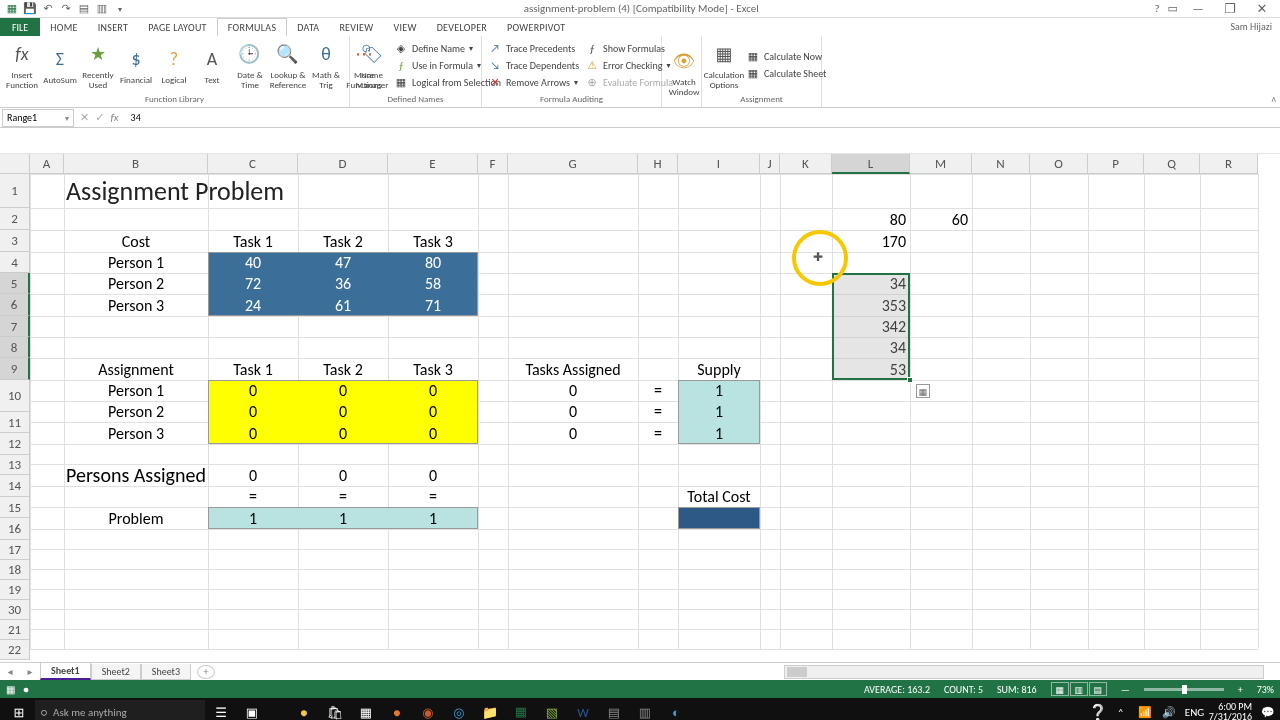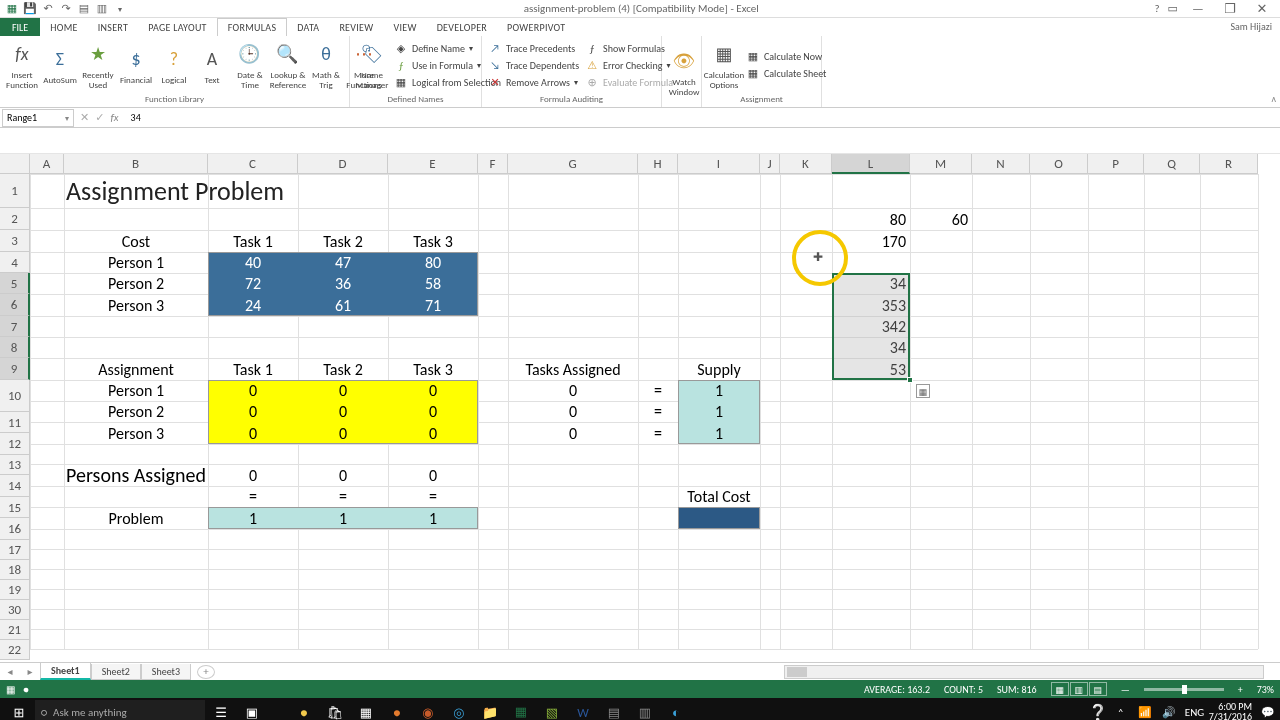--- a/index.html
+++ b/index.html
@@ -51,21 +51,21 @@
 .blk-navy{position:absolute;background:#2c5985;border:1px solid #999}
 .sel-range{position:absolute;background:rgba(180,180,180,.35);border:2px solid #217346}
 .fill-handle{position:absolute;width:6px;height:6px;background:#217346;border:1px solid #fff}
 .autofill-opt{position:absolute;width:14px;height:14px;border:1px solid #999;background:#fff;font-size:9px;display:flex;align-items:center;justify-content:center;color:#666}
 .txt-white{color:#fff}
 .txt-black{color:#000}
 .circle-mark{position:absolute;width:56px;height:56px;border:4px solid #f5c800;border-radius:50%;pointer-events:none}
 .sheet-tabs{height:18px;background:#fff;border-top:1px solid #ccc;display:flex;align-items:center;font-size:10px;position:relative}
 .stab-nav{width:20px;text-align:center;color:#888}
 .stab{padding:1px 10px;border:1px solid #ccc;border-top:none;background:#f5f5f5;color:#444}
-.stab.active{background:#fff;border-bottom:2px solid #14b8a6;font-weight:600}
+.stab.active{background:#fff;border-bottom:2px solid #4c1d95;font-weight:600}
 .stab-add{width:18px;height:14px;border:1px solid #ccc;border-radius:50%;display:flex;align-items:center;justify-content:center;margin-left:6px;color:#888;font-size:11px}
 .hscroll{position:absolute;right:16px;bottom:1px;height:14px;width:480px;background:#f0f0f0;border:1px solid #ccc}
 .hscroll-thumb{position:absolute;left:2px;top:1px;width:20px;height:10px;background:#ccc}
 .statusbar{height:18px;background:#217346;color:#fff;display:flex;align-items:center;font-size:10px;justify-content:space-between;padding:0 6px}
 .status-right{display:flex;align-items:center;gap:14px}
 .view-btns{display:flex;gap:1px}
 .view-btn{width:18px;height:14px;border:1px solid rgba(255,255,255,.5);display:flex;align-items:center;justify-content:center;font-size:9px}
 .zoom-slider{width:80px;height:3px;background:rgba(255,255,255,.5);position:relative}
 .zoom-slider-thumb{position:absolute;left:38px;top:-3px;width:5px;height:9px;background:#fff}
 .taskbar{height:28px;background:#101010;display:flex;align-items:center;justify-content:space-between;padding:0 4px}

